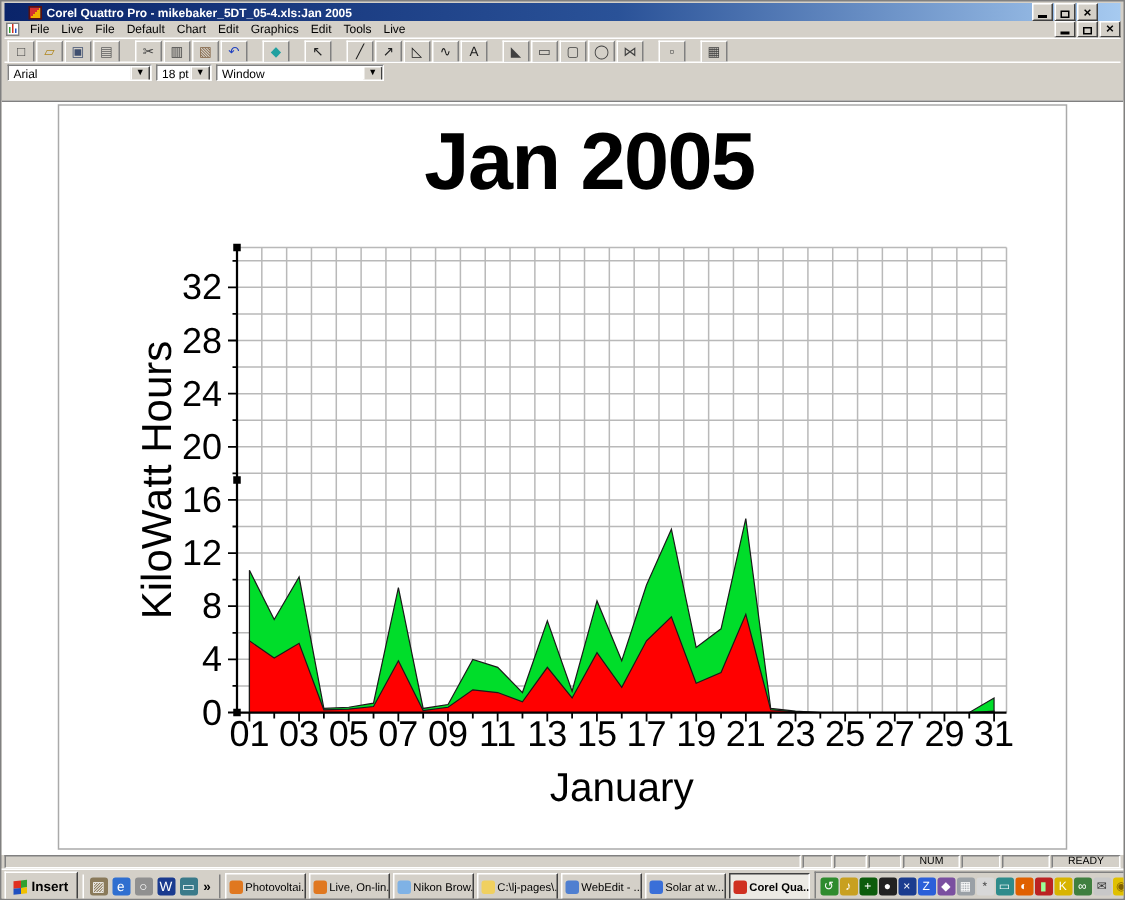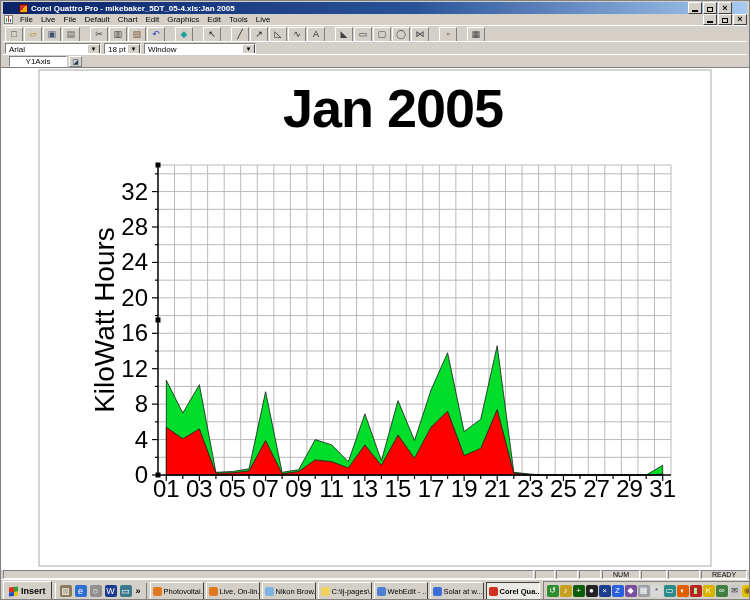--- a/index.html
+++ b/index.html
@@ -208,24 +208,20 @@
     <span class="combo" style="left:141px;width:112px;">
       <span>Window</span>
       <span class="arrow">▼</span>
     </span>
     <span class="combo disabled" style="left:270px;width:114px;margin-top:29px;">
       <span>N/A</span>
       <span class="arrow" style="color:#909090">▼</span>
     </span>
   </div>
 
-  <div class="selrow">
-    <span class="selfield">Y1Axis</span>
-    <span class="selbtn">◪</span>
-  </div>
 
   <div class="doc">
     <svg id="chart-svg" width="750" height="503" viewBox="0 66 750 503">
         <rect x="38" y="68" width="672" height="496" fill="#ffffff" stroke="#aaaaaa" stroke-width="1"></rect>
         <line x1="157" y1="163" x2="670" y2="163" stroke="#b9b9b9" stroke-width="1"></line>
         <line x1="157" y1="455.2857142857143" x2="670" y2="455.2857142857143" stroke="#b9b9b9" stroke-width="1"></line>
         <line x1="157" y1="437.57142857142856" x2="670" y2="437.57142857142856" stroke="#b9b9b9" stroke-width="1"></line>
         <line x1="157" y1="419.85714285714283" x2="670" y2="419.85714285714283" stroke="#b9b9b9" stroke-width="1"></line>
         <line x1="157" y1="402.1428571428571" x2="670" y2="402.1428571428571" stroke="#b9b9b9" stroke-width="1"></line>
         <line x1="157" y1="384.42857142857144" x2="670" y2="384.42857142857144" stroke="#b9b9b9" stroke-width="1"></line>
@@ -349,20 +345,21 @@
         <text x="562.4354838709677" y="495" text-anchor="middle" font-size="24" fill="#000" font-family="Liberation Sans, sans-serif">25</text>
         <text x="595.5322580645161" y="495" text-anchor="middle" font-size="24" fill="#000" font-family="Liberation Sans, sans-serif">27</text>
         <text x="628.6290322580644" y="495" text-anchor="middle" font-size="24" fill="#000" font-family="Liberation Sans, sans-serif">29</text>
         <text x="661.7258064516129" y="495" text-anchor="middle" font-size="24" fill="#000" font-family="Liberation Sans, sans-serif">31</text>
         <rect x="154.5" y="160.5" width="5" height="5" fill="#000000"></rect>
         <rect x="154.5" y="315.5" width="5" height="5" fill="#000000"></rect>
         <rect x="154.5" y="470.5" width="5" height="5" fill="#000000"></rect>
       </svg>
     <div class="chart-title">Jan 2005</div>
     <div class="chart-ylabel">KiloWatt Hours</div>
+    <div class="chart-xlabel">January</div>
   </div>
 
   <div class="statusbar">
     <span class="scell grow"></span>
     <span class="scell" style="width:20px"></span>
     <span class="scell" style="width:22px"></span>
     <span class="scell" style="width:22px"></span>
     <span class="scell" style="width:38px">NUM</span>
     <span class="scell" style="width:26px"></span>
     <span class="scell" style="width:32px"></span>

